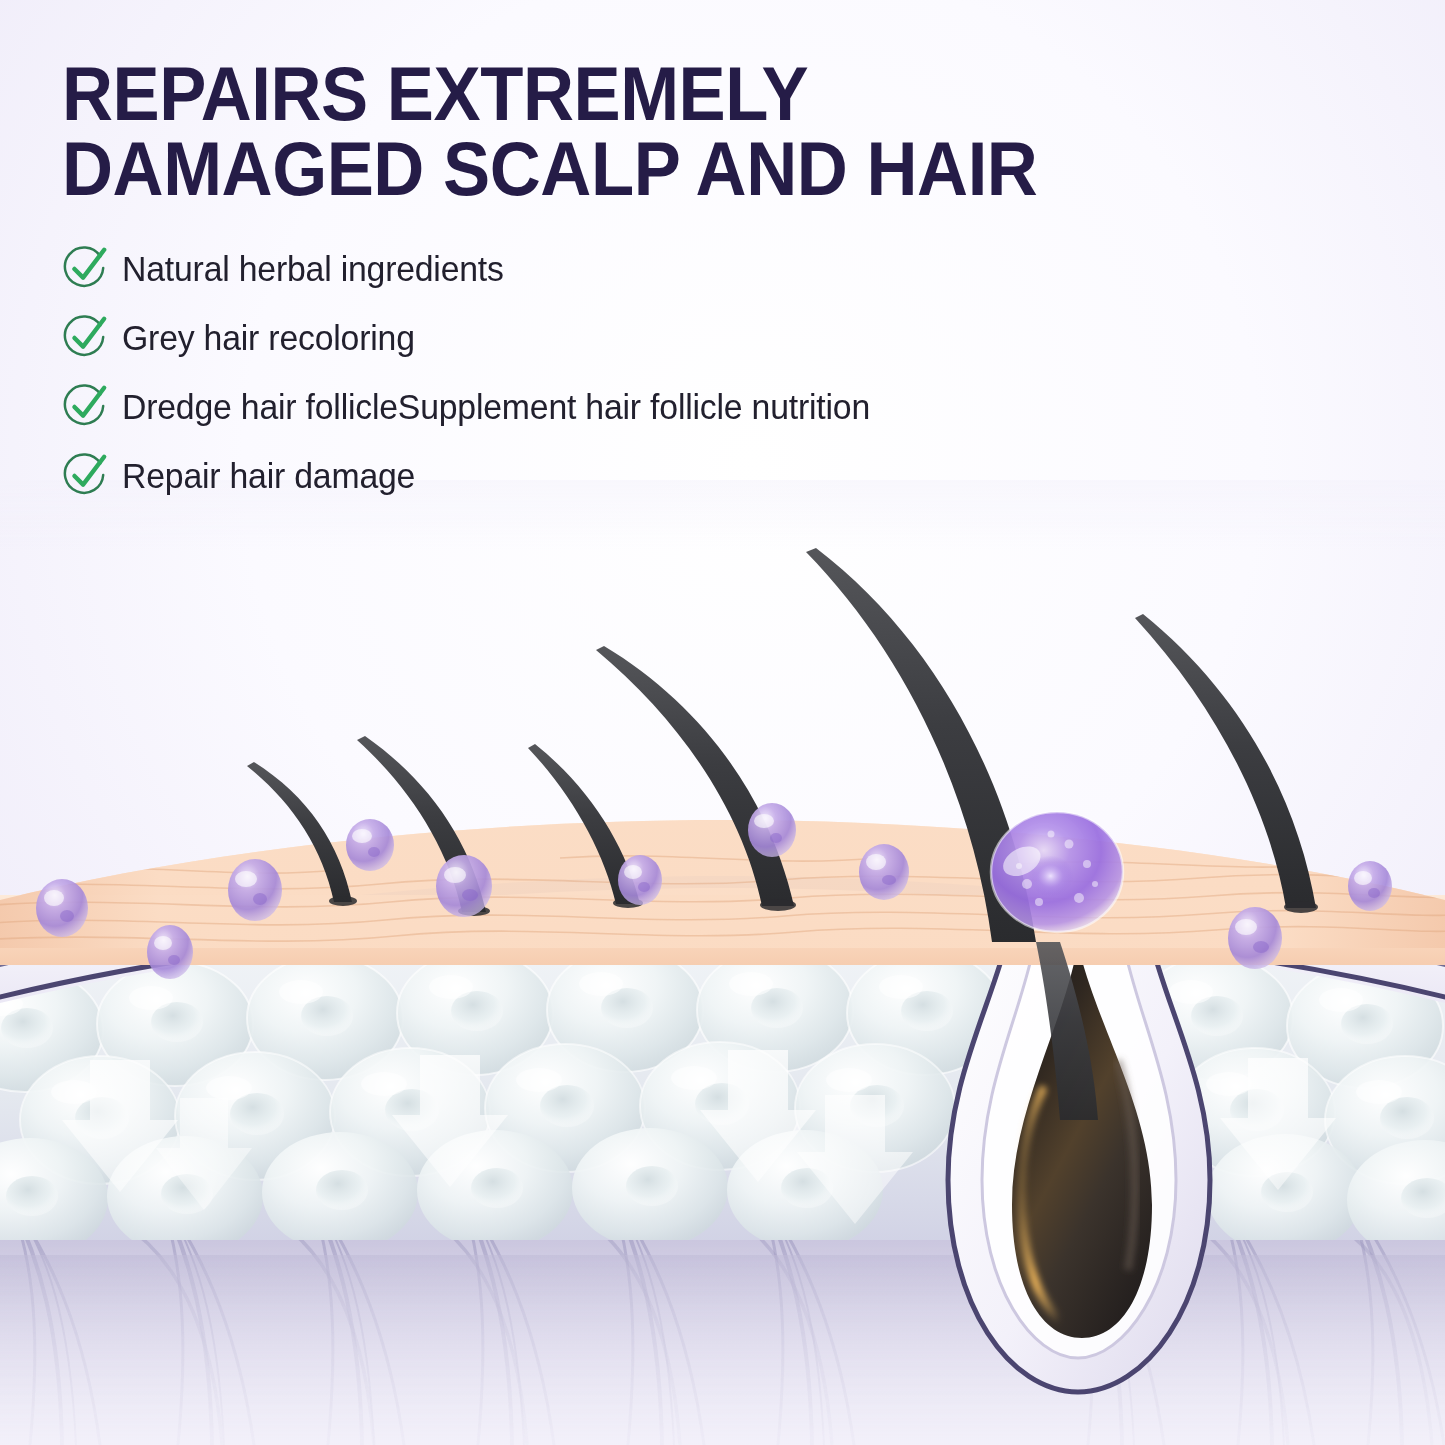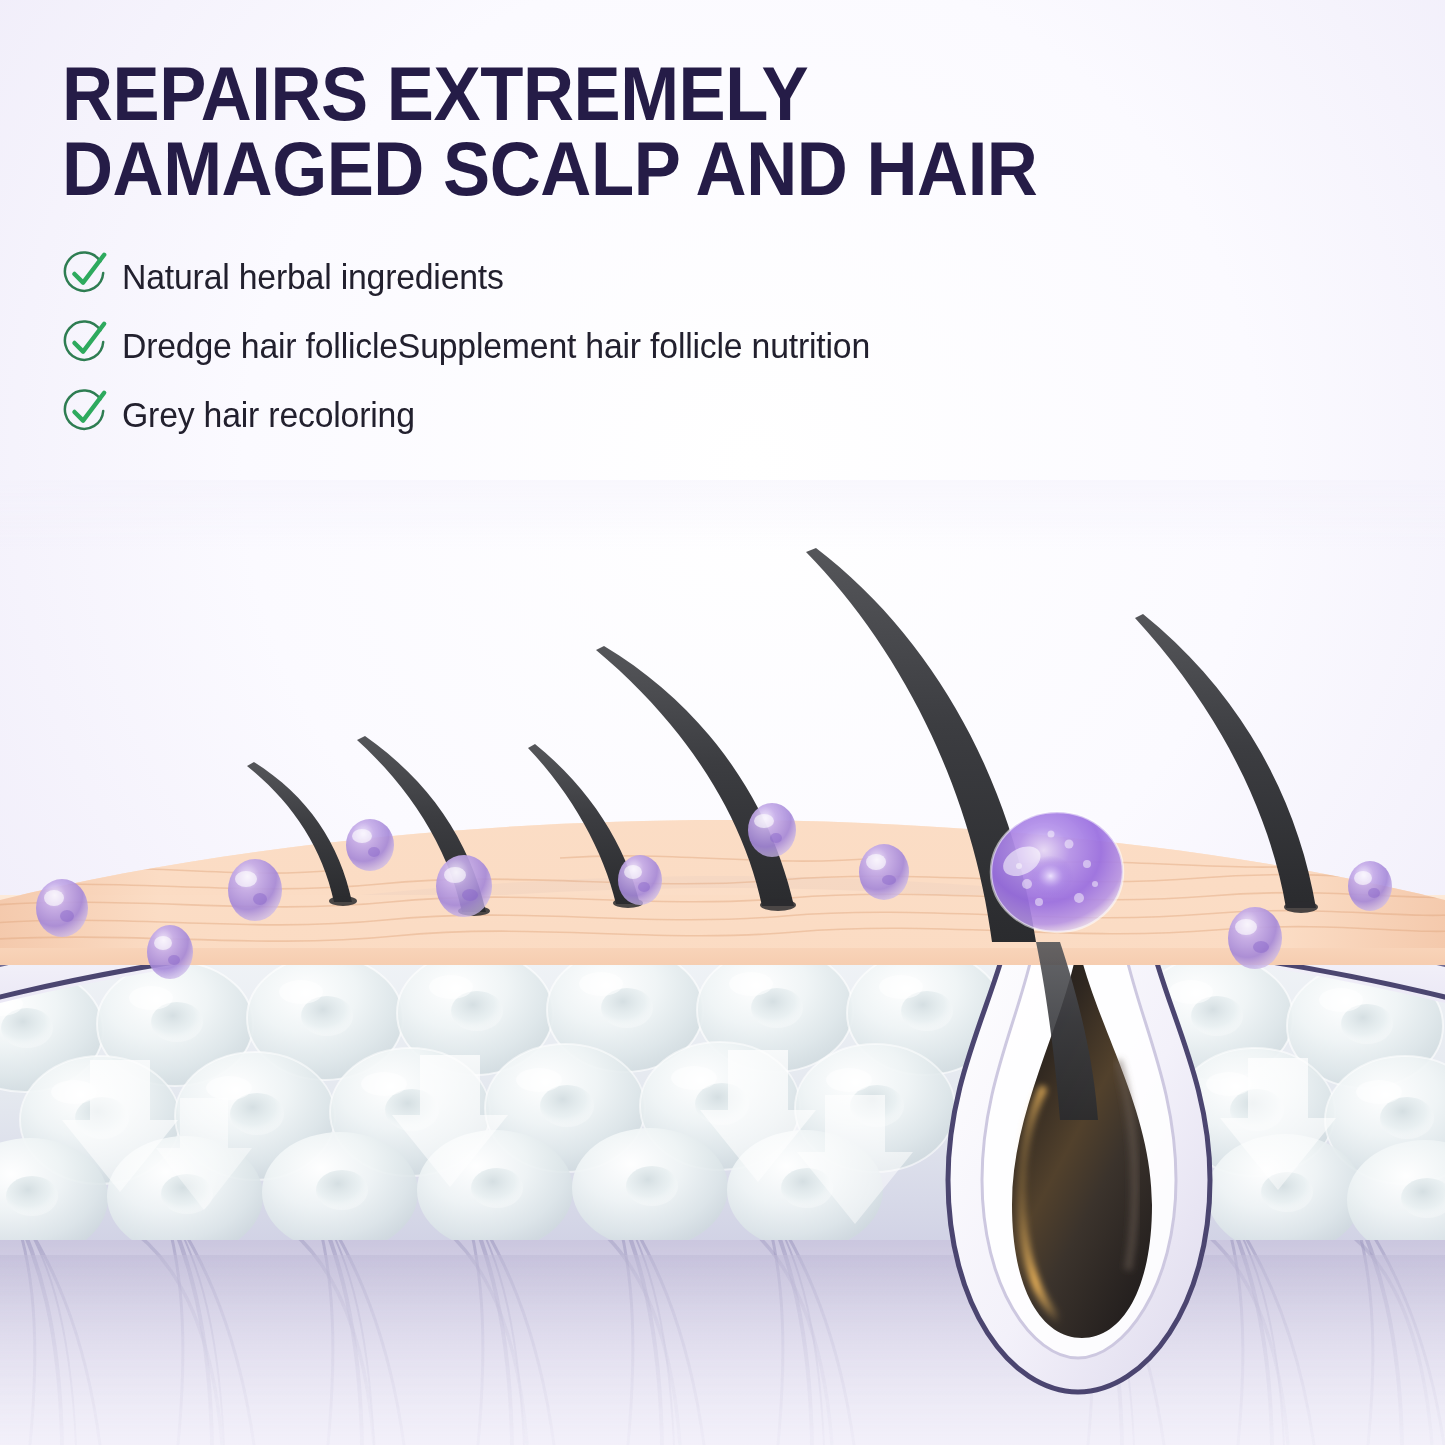--- a/index.html
+++ b/index.html
@@ -28,21 +28,21 @@
     font-size:76px;
     line-height:0.99;
     letter-spacing:-0.5px;
     transform:scaleX(0.93);
     transform-origin:left center;
     white-space:pre-line;
     text-shadow:0 1px 0 rgba(255,255,255,.5);
   }
   #bullets { margin-top:34px; }
   .bullet {
-    display:flex; align-items:flex-end;
+    display:flex; align-items:center;
     margin-bottom:13px;
     height:56px;
   }
   .check-icon { flex:0 0 auto; width:46px; height:46px; margin-right:14px; }
   .bullet-text {
     color:#22202e;
     font-size:35px;
     line-height:1.12;
     font-weight:400;
     letter-spacing:-0.2px;
@@ -631,30 +631,39 @@
       </div>
 
 
       <div class="bullet">
         <span class="check-icon">
           <svg viewBox="0 0 48 48" width="46" height="46">
             <path d="M40 12 A20 20 0 1 0 43 24" fill="none" stroke="#2e7d52" stroke-width="2.6" stroke-linecap="round"></path>
             <path d="M13 25 L22 34 L44 5" fill="none" stroke="#2eaa5e" stroke-width="4.6" stroke-linecap="round" stroke-linejoin="round"></path>
           </svg>
         </span>
-        <span class="bullet-text">Dredge hair follicleSupplement hair follicle nutrition</span>
+        <span class="bullet-text">Grey hair recoloring</span>
       </div>
 
       <div class="bullet">
         <span class="check-icon">
           <svg viewBox="0 0 48 48" width="46" height="46">
             <path d="M40 12 A20 20 0 1 0 43 24" fill="none" stroke="#2e7d52" stroke-width="2.6" stroke-linecap="round"></path>
             <path d="M13 25 L22 34 L44 5" fill="none" stroke="#2eaa5e" stroke-width="4.6" stroke-linecap="round" stroke-linejoin="round"></path>
           </svg>
         </span>
-        <span class="bullet-text">Grey hair recoloring</span>
+        <span class="bullet-text">Dredge hair follicleSupplement hair follicle nutrition</span>
       </div>
 
+      <div class="bullet">
+        <span class="check-icon">
+          <svg viewBox="0 0 48 48" width="46" height="46">
+            <path d="M40 12 A20 20 0 1 0 43 24" fill="none" stroke="#2e7d52" stroke-width="2.6" stroke-linecap="round"></path>
+            <path d="M13 25 L22 34 L44 5" fill="none" stroke="#2eaa5e" stroke-width="4.6" stroke-linecap="round" stroke-linejoin="round"></path>
+          </svg>
+        </span>
+        <span class="bullet-text">Repair hair damage</span>
+      </div>
 
     </div>
   </div>
 
 </div>
 
 </body></html>

